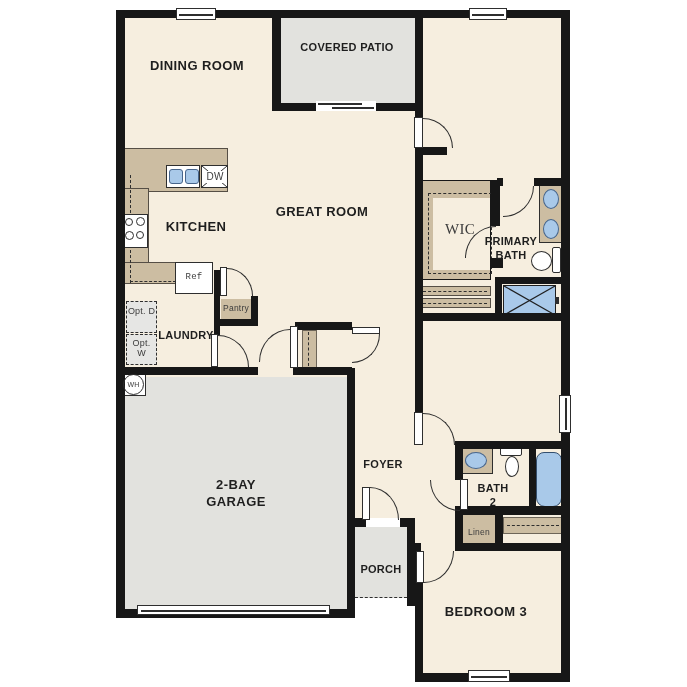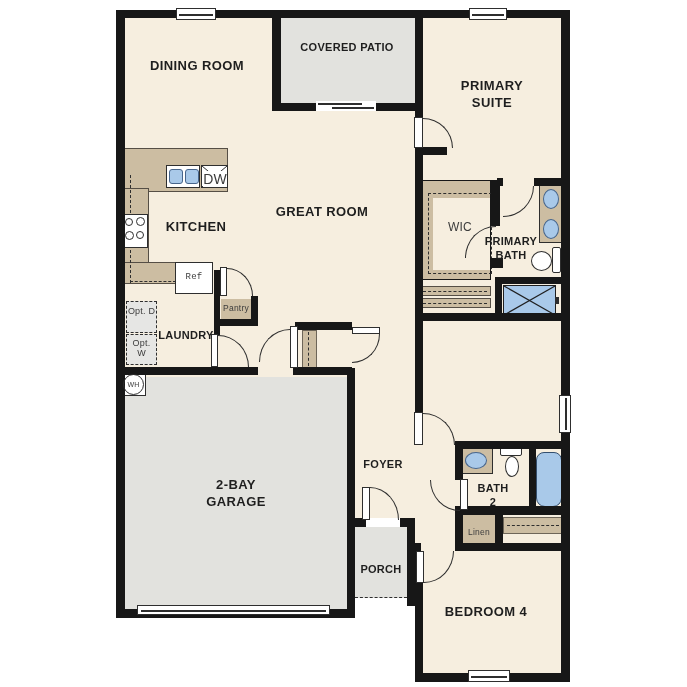--- a/index.html
+++ b/index.html
@@ -52,21 +52,21 @@
   <div class="dashv" style="left:130px;top:175px;width:0;height:108px;z-index:2;"></div>
   <div class="dashh" style="left:130px;top:281px;width:46px;height:0;z-index:2;"></div>
   <div class="fix whitefix" style="left:166px;top:165px;width:34px;height:23px;z-index:2;"></div>
   <div class="fix bluefix" style="left:169px;top:169px;width:14px;height:15px;border-radius:3px;z-index:2;"></div>
   <div class="fix bluefix" style="left:185px;top:169px;width:14px;height:15px;border-radius:3px;z-index:2;"></div>
   <div class="fix whitefix" style="left:201px;top:165px;width:27px;height:23px;z-index:2;"></div>
   <svg class="xpat" style="left:201px;top:165px;" width="27" height="23" viewBox="0 0 27 23">
       <line x1="1" y1="1" x2="26" y2="22" stroke="#2e2e2e" stroke-width="1"></line>
       <line x1="26" y1="1" x2="1" y2="22" stroke="#2e2e2e" stroke-width="1"></line>
     </svg>
-  <div class="sm" style="left:203px;top:171px;width:24px;font-size:14px;background:#fff;z-index:4;">DW</div>
+  <div class="sm" style="left:203px;top:171px;width:24px;font-size:10px;background:#fff;z-index:4;">DW</div>
   <div class="fix whitefix" style="left:122px;top:214px;width:26px;height:34px;z-index:2;"></div>
   <div class="burner" style="left:125px;top:218px;width:8px;height:8px;"></div>
   <div class="burner" style="left:136px;top:217px;width:9px;height:9px;"></div>
   <div class="burner" style="left:125px;top:231px;width:9px;height:9px;"></div>
   <div class="burner" style="left:136px;top:231px;width:8px;height:8px;"></div>
   <div class="fix whitefix" style="left:175px;top:262px;width:38px;height:32px;border-width:1.6px;z-index:2;"></div>
   <div class="sm" style="left:176px;top:272px;width:36px;font-family:Liberation Mono, monospace;">Ref</div>
 
   <div class="fix" style="left:126px;top:301px;width:31px;height:32px;background:var(--opt-fill,#e6e6e4);border:1.6px dashed var(--line,#2e2e2e);box-sizing:border-box;"></div>
   <div class="sm" style="left:127px;top:306px;width:29px;">Opt. D</div>
@@ -199,26 +199,25 @@
 
   <div class="leaf" style="left:460px;top:479px;width:8px;height:31px;"></div>
   <div class="arc arc-bl" style="left:430px;top:480px;width:30px;height:31px;"></div>
 
   <div class="gap" style="left:421px;top:543px;width:34px;height:8px;"></div>
   <div class="leaf" style="left:416px;top:551px;width:8px;height:32px;"></div>
   <div class="arc arc-br" style="left:424px;top:551px;width:30px;height:32px;"></div>
 
   <div class="lbl" style="left:147px;top:58px;width:100px;">DINING ROOM</div>
   <div class="lbl md" style="left:297px;top:40px;width:100px;">COVERED PATIO</div>
-  <div class="lbl" style="left:442px;top:78px;width:100px;">PRIMARY SUITE</div>
   <div class="lbl" style="left:272px;top:204px;width:100px;">GREAT ROOM</div>
   <div class="lbl" style="left:146px;top:219px;width:100px;">KITCHEN</div>
   <div class="lbl md" style="left:156px;top:328px;width:60px;">LAUNDRY</div>
   <div class="lbl" style="left:186px;top:477px;width:100px;">2-BAY GARAGE</div>
   <div class="lbl md" style="left:343px;top:457px;width:80px;">FOYER</div>
   <div class="lbl md" style="left:341px;top:562px;width:80px;">PORCH</div>
-  <div class="lbl" style="left:426px;top:604px;width:120px;white-space:nowrap;">BEDROOM 4</div>
+  <div class="lbl" style="left:426px;top:604px;width:120px;white-space:nowrap;">BEDROOM 3</div>
   <div class="lbl md" style="left:471px;top:234px;width:80px;">PRIMARY BATH</div>
   <div class="lbl md" style="left:473px;top:481px;width:40px;text-align:center;">BATH 2</div>
-  <div class="sm" style="left:440px;top:221px;width:40px;font-size:12px;">WIC</div>
+  <div class="sm" style="left:440px;top:221px;width:40px;font-size:15px;font-family:Liberation Serif, serif;">WIC</div>
   <div class="sm" style="left:463px;top:528px;width:32px;font-size:8.5px;">Linen</div>
 
 </div>
 
 </body></html>

